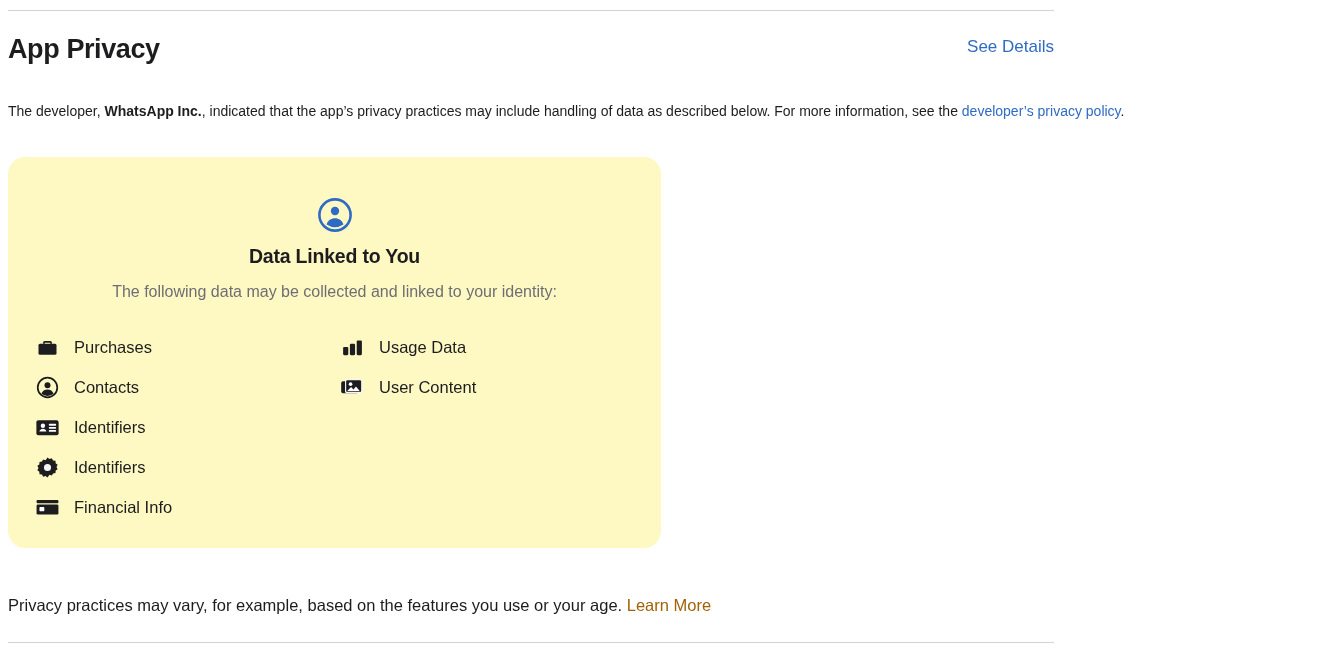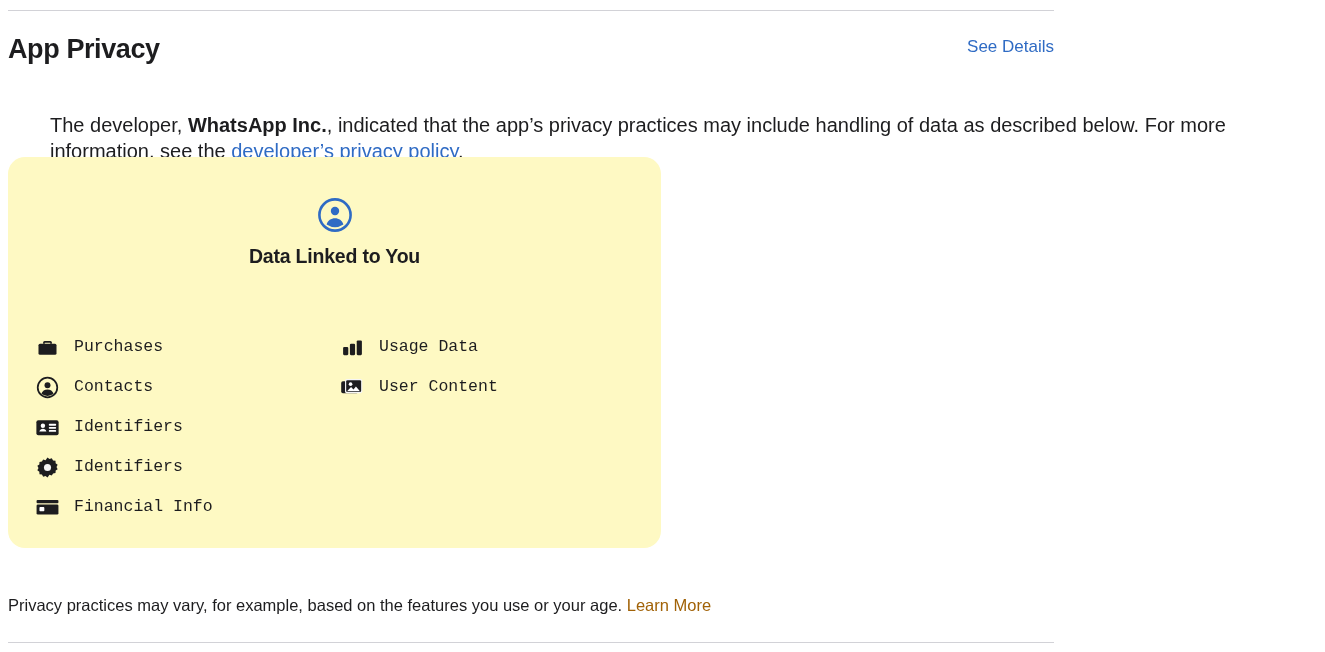--- a/index.html
+++ b/index.html
@@ -58,27 +58,26 @@
     line-height: 30px;
     color: #2f6bc4;
     text-decoration: none;
     cursor: pointer;
     white-space: nowrap;
   }
 
   
   .intro {
     position: absolute;
-    top: 92px;
+    top: 84px;
     left: 8px;
     width: 1250px;
-    font-size: 20px;
+    font-size: 14px;
     line-height: 26px;
     color: #1d1d1f;
-    margin-left: 42px;
   }
   .intro .dev-name { font-weight: bold; }
   .intro a {
     color: #2f6bc4;
     text-decoration: none;
     cursor: pointer;
   }
 
   
   .privacy-card {
@@ -150,21 +149,20 @@
     display: flex;
     align-items: center;
     justify-content: center;
     flex: 0 0 26px;
     color: #1d1d1f;
   }
   .data-item .di-label {
     font-size: 16.5px;
     color: #1d1d1f;
     line-height: 20px;
-    font-family: Liberation Mono, monospace;
   }
 
   
   .footnote {
     position: absolute;
     top: 576px;
     left: 8px;
     right: 11px;
     font-size: 16.5px;
     line-height: 24px;
@@ -196,20 +194,21 @@
       <span>
         <svg width="36" height="36" viewBox="0 0 36 36" aria-hidden="true">
           <circle cx="18" cy="18" r="15.6" fill="none" stroke="#2f6bc4" stroke-width="2.6"></circle>
           <circle cx="18" cy="14" r="4.2" fill="#2f6bc4"></circle>
           <path d="M9.6 27.6c1.2-4.1 4.5-6.3 8.4-6.3s7.2 2.2 8.4 6.3a15.6 15.6 0 0 1-16.8 0z" fill="#2f6bc4"></path>
         </svg>
       </span>
     </div>
 
     <h3 class="card-title">Data Linked to You</h3>
+    <p class="card-subtitle">The following data may be collected and linked to your identity:</p>
 
     <div class="data-grid rows-5">
 
       <div class="data-item">
         <span class="di-icon">
           <svg width="23" height="23" viewBox="0 0 24 24" aria-hidden="true">
             <path d="M9 5.2h6a1.6 1.6 0 0 1 1.6 1.6V8h-1.8V7h-5.6v1H7.4V6.8A1.6 1.6 0 0 1 9 5.2z" fill="#1d1d1f"></path>
             <rect x="2.6" y="8" width="18.8" height="11.6" rx="1.6" fill="#1d1d1f"></rect>
           </svg>
         </span>

